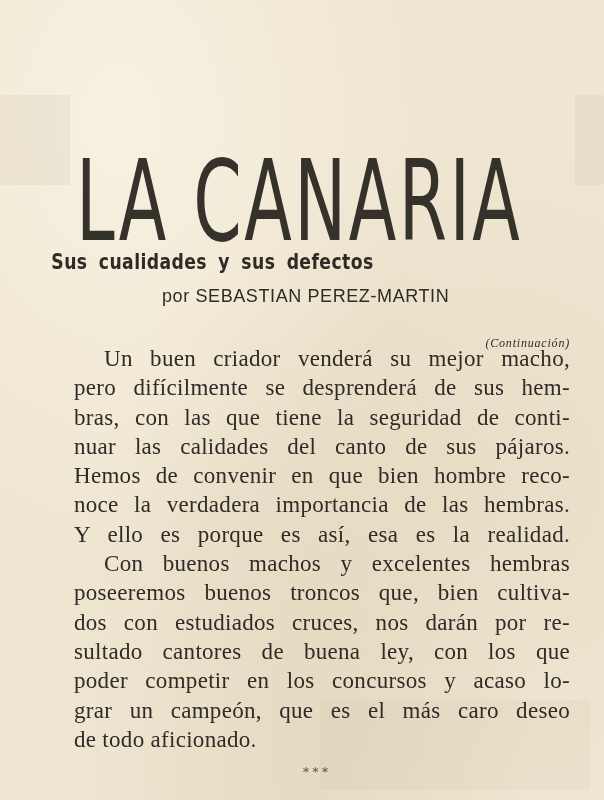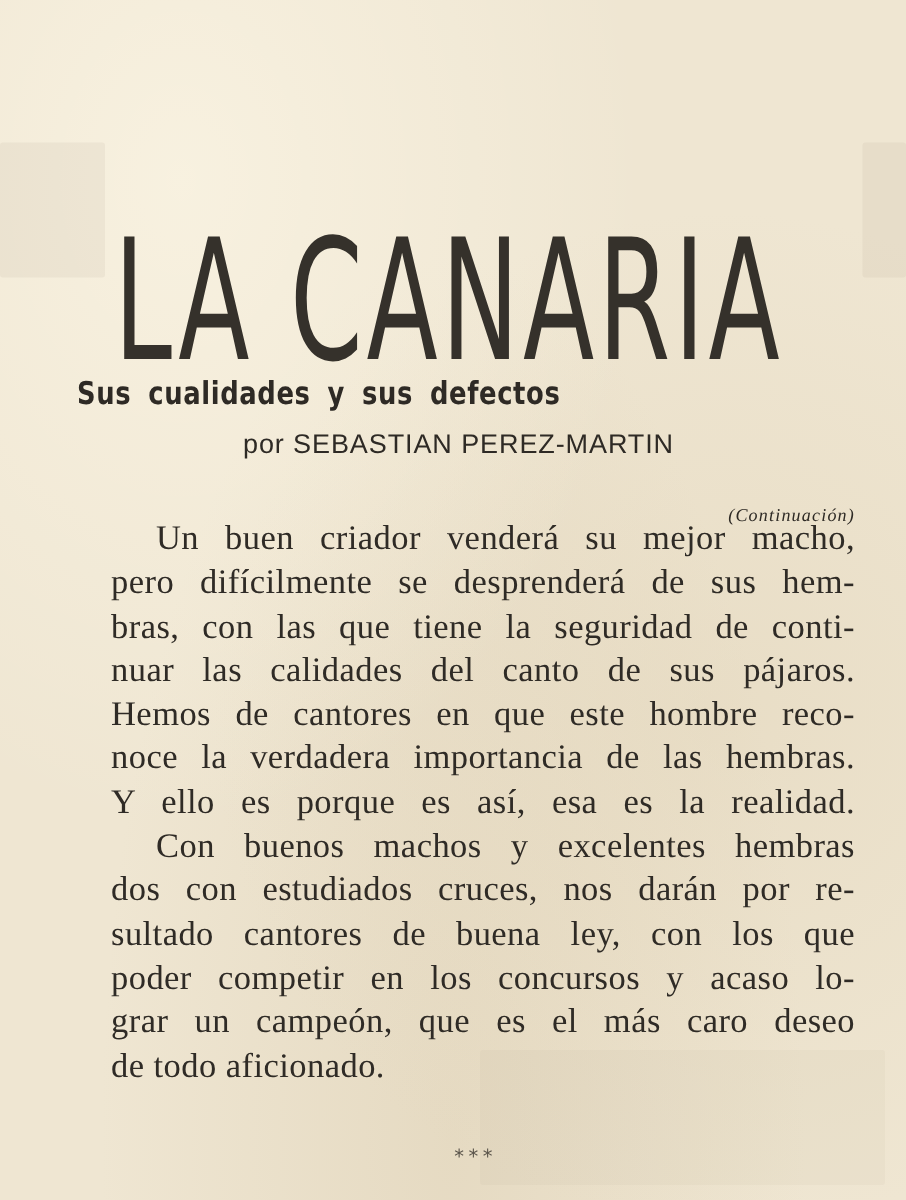--- a/index.html
+++ b/index.html
@@ -144,26 +144,27 @@
   <div class="byline">por SEBASTIAN PEREZ-MARTIN</div>
 
   <div class="continuation">(Continuación)</div>
 
   <div class="body-text">
     <div>
       <span class="line indent">Un buen criador venderá su mejor macho,</span>
       <span class="line">pero difícilmente se desprenderá de sus hem-</span>
       <span class="line">bras, con las que tiene la seguridad de conti-</span>
       <span class="line">nuar las calidades del canto de sus pájaros.</span>
-      <span class="line">Hemos de cantores en que este hombre reco-</span>
+      <span class="line">Hemos de convenir en que bien hombre reco-</span>
       <span class="line">noce la verdadera importancia de las hembras.</span>
       <span class="line">Y ello es porque es así, esa es la realidad.</span>
     </div>
     <div>
       <span class="line indent">Con buenos machos y excelentes hembras</span>
+      <span class="line">poseeremos buenos troncos que, bien cultiva-</span>
       <span class="line">dos con estudiados cruces, nos darán por re-</span>
       <span class="line">sultado cantores de buena ley, con los que</span>
       <span class="line">poder competir en los concursos y acaso lo-</span>
       <span class="line">grar un campeón, que es el más caro deseo</span>
       <span class="line last">de todo aficionado.</span>
     </div>
   </div>
 
   <div class="separator">***</div>
 

